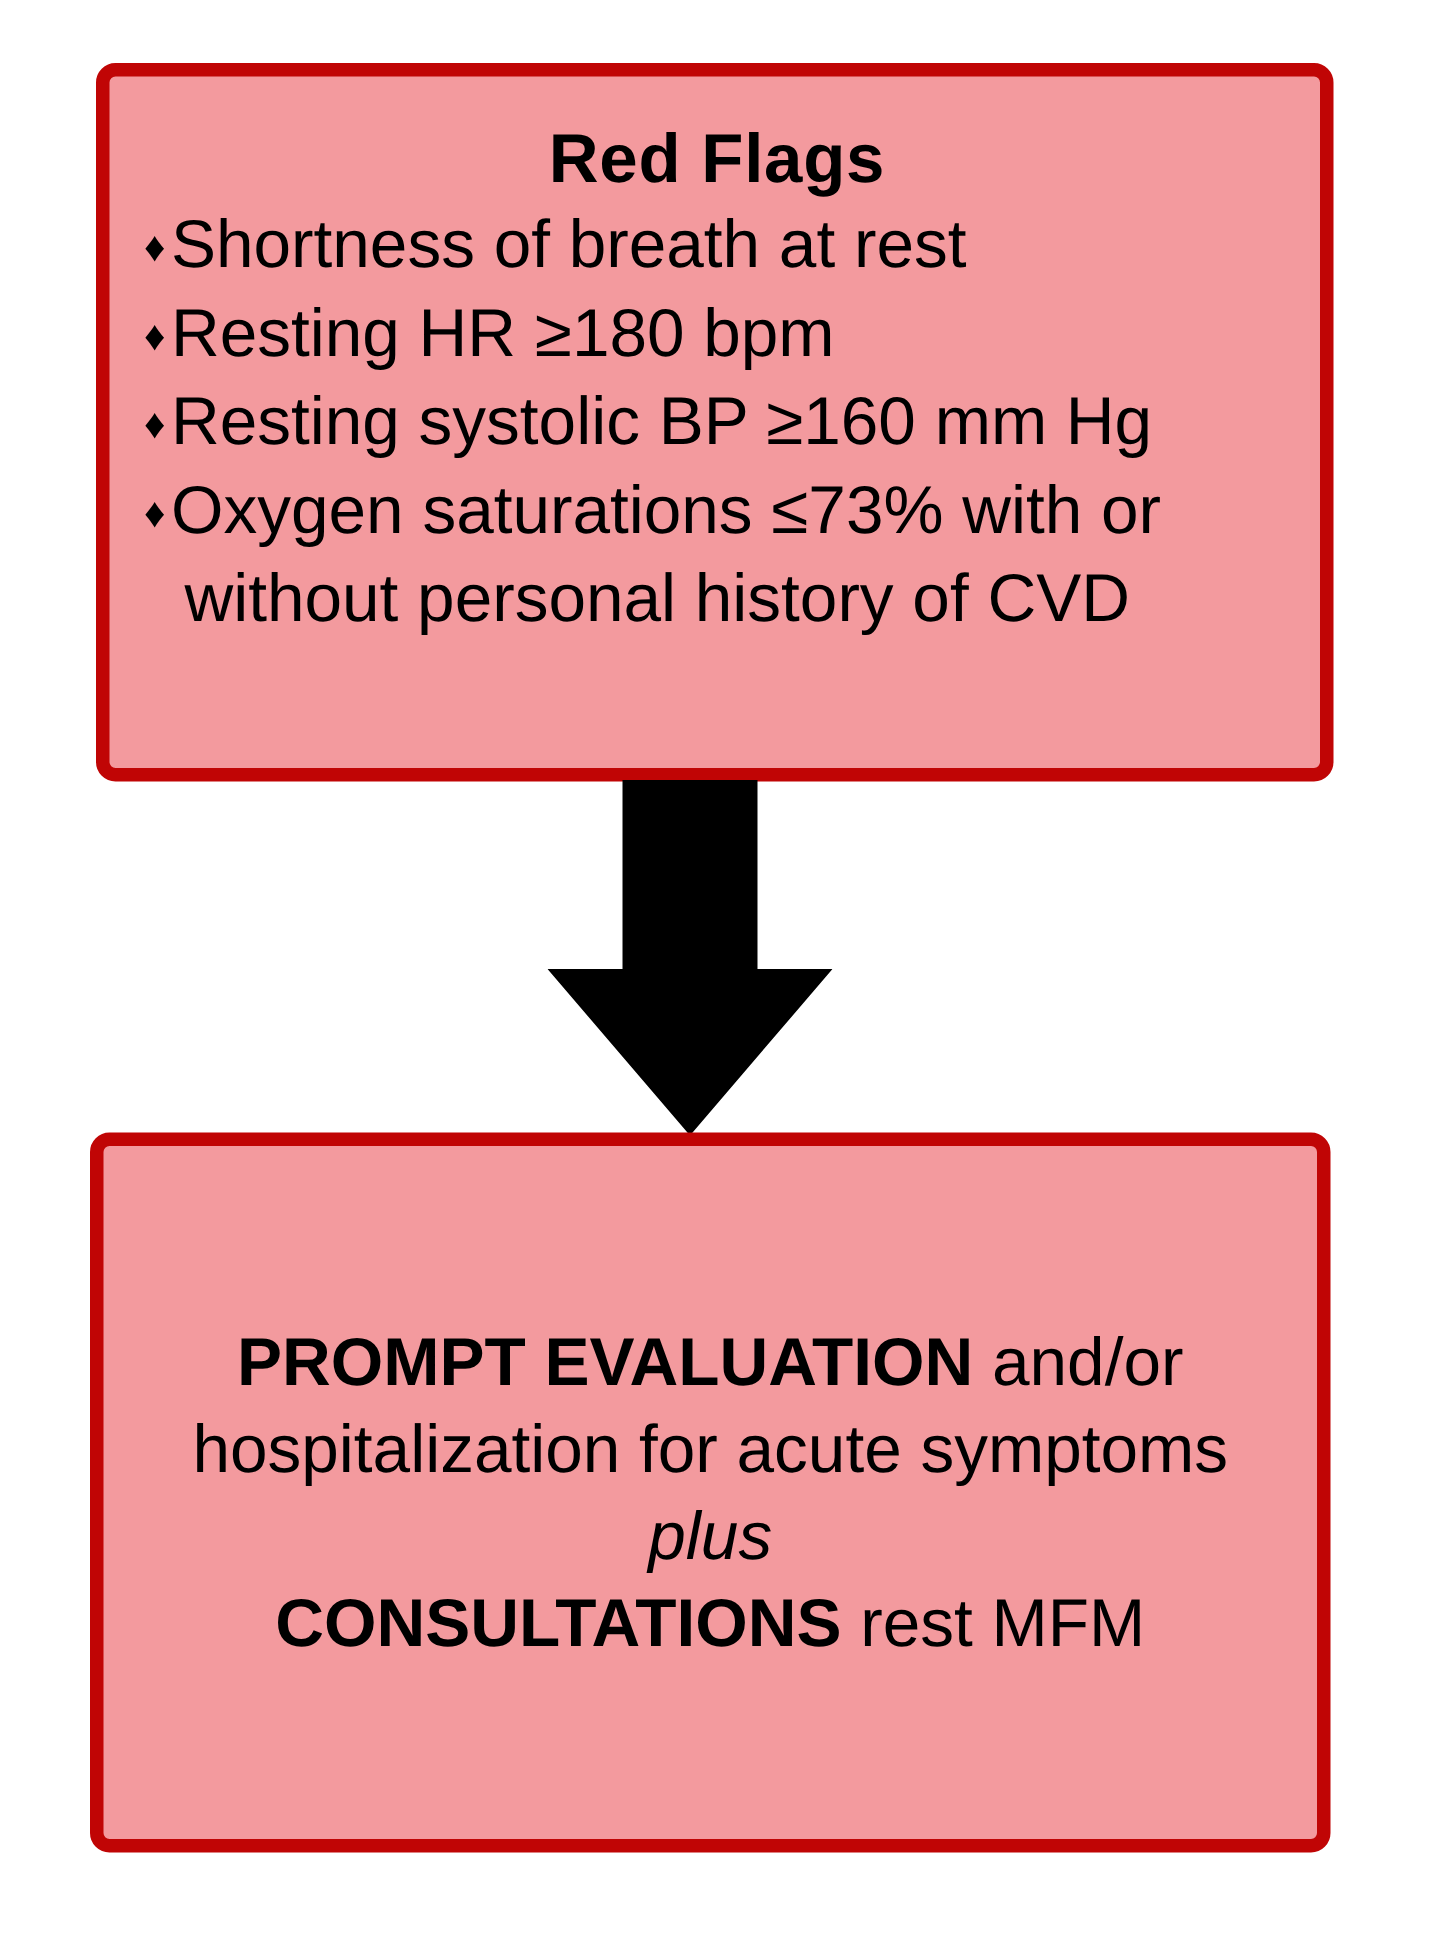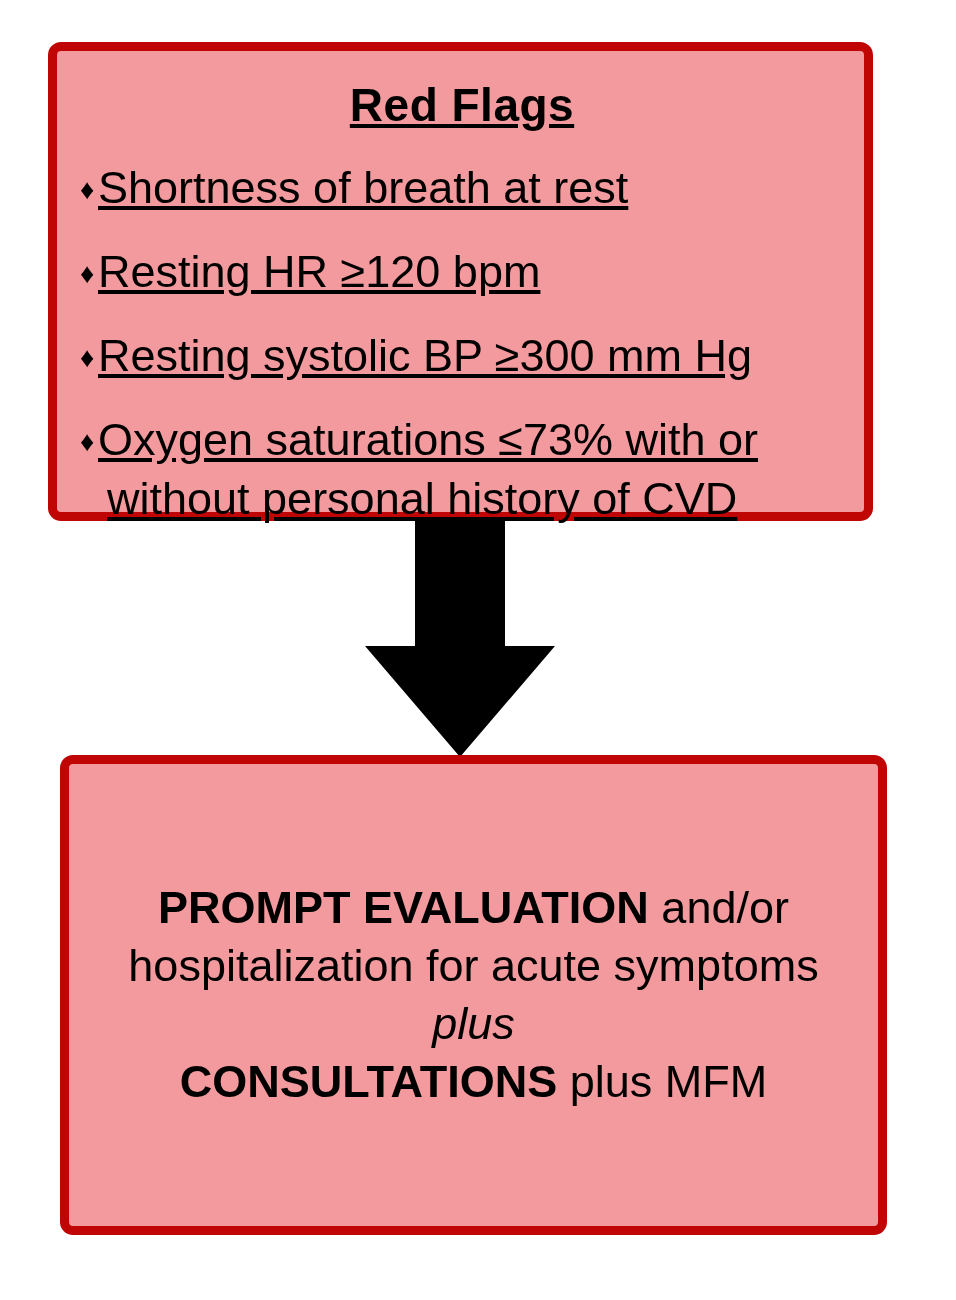--- a/index.html
+++ b/index.html
@@ -23,25 +23,24 @@
     background: var(--background);
     overflow: hidden;
   }
   .flow-box {
     position: absolute;
     background: var(--box-fill);
     border: 9px solid var(--box-border);
     border-radius: 13px;
   }
   .red-flags-box {
-    left: 48px;
+    left: 64px;
     top: 42px;
     width: 825px;
     height: 479px;
-    text-decoration: underline;
   }
   .action-box {
     left: 60px;
     top: 755px;
     width: 827px;
     height: 480px;
     display: flex;
     flex-direction: column;
     justify-content: center;
     align-items: center;
@@ -58,21 +57,20 @@
     text-align: center;
     letter-spacing: 0.5px;
   }
   .bullet-list {
     list-style: none;
   }
   .bullet-item {
     padding-left: 27px;
     text-indent: -27px;
     white-space: pre-line;
-    margin-top: 25px;
   }
   .bullet {
     display: inline-block;
     text-indent: 0;
     font-size: 28px;
     width: 18px;
     vertical-align: 4px;
   }
   .action-line {
     font-size: 45px;
@@ -92,34 +90,34 @@
 </head>
 <body>
 
 <div class="diagram">
 
   <div class="flow-box red-flags-box">
     <div class="box-inner">
       <div class="box-title">Red Flags</div>
       <ul class="bullet-list">
         <li class="bullet-item"><span class="bullet">♦</span><span>Shortness of breath at rest</span></li>
-        <li class="bullet-item"><span class="bullet">♦</span><span>Resting HR ≥120 bpm</span></li>
-        <li class="bullet-item"><span class="bullet">♦</span><span>Resting systolic BP ≥300 mm Hg</span></li>
+        <li class="bullet-item"><span class="bullet">♦</span><span>Resting HR ≥180 bpm</span></li>
+        <li class="bullet-item"><span class="bullet">♦</span><span>Resting systolic BP ≥160 mm Hg</span></li>
         <li class="bullet-item"><span class="bullet">♦</span><span>Oxygen saturations ≤73% with or
 without personal history of CVD</span></li>
       </ul>
     </div>
   </div>
 
   <div class="arrow-wrap">
     <svg viewBox="0 0 190 237" xmlns="http://www.w3.org/2000/svg" preserveAspectRatio="none">
       <polygon points="50,0 140,0 140,126 190,126 95,237 0,126 50,126" fill="var(--arrow)"></polygon>
     </svg>
   </div>
 
   <div class="flow-box action-box">
     <div class="action-line"><span class="bold-seg">PROMPT EVALUATION</span><span> and/or</span></div>
     <div class="action-line">hospitalization for acute symptoms</div>
     <div class="action-line italic-line">plus</div>
-    <div class="action-line"><span class="bold-seg">CONSULTATIONS</span><span> plus MFM</span></div>
+    <div class="action-line"><span class="bold-seg">CONSULTATIONS</span><span> rest MFM</span></div>
   </div>
 
 </div>
 
 </body></html>

